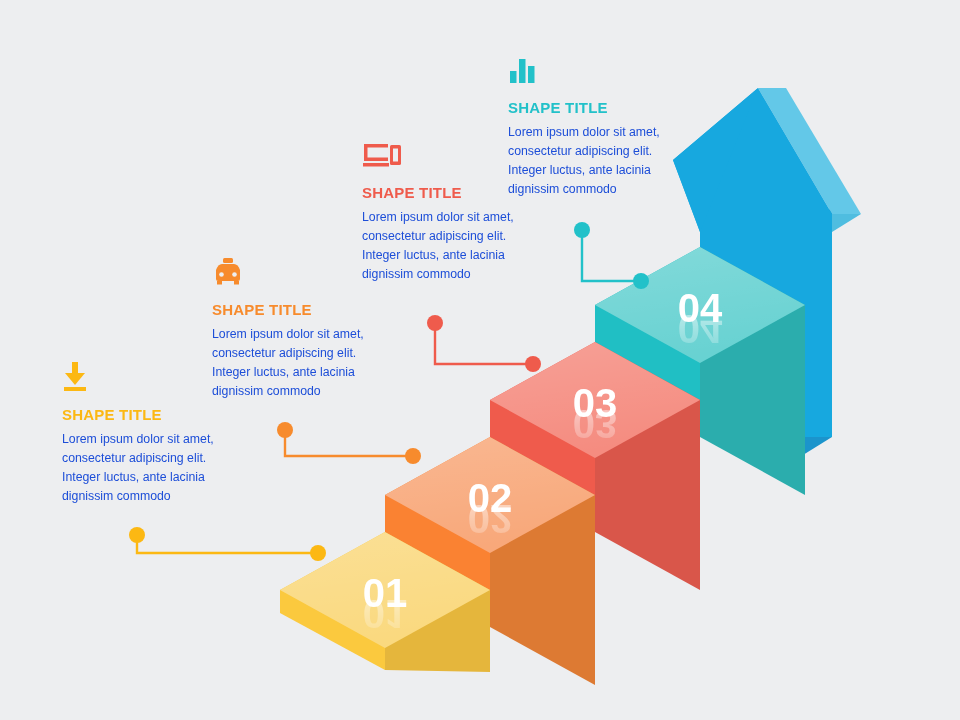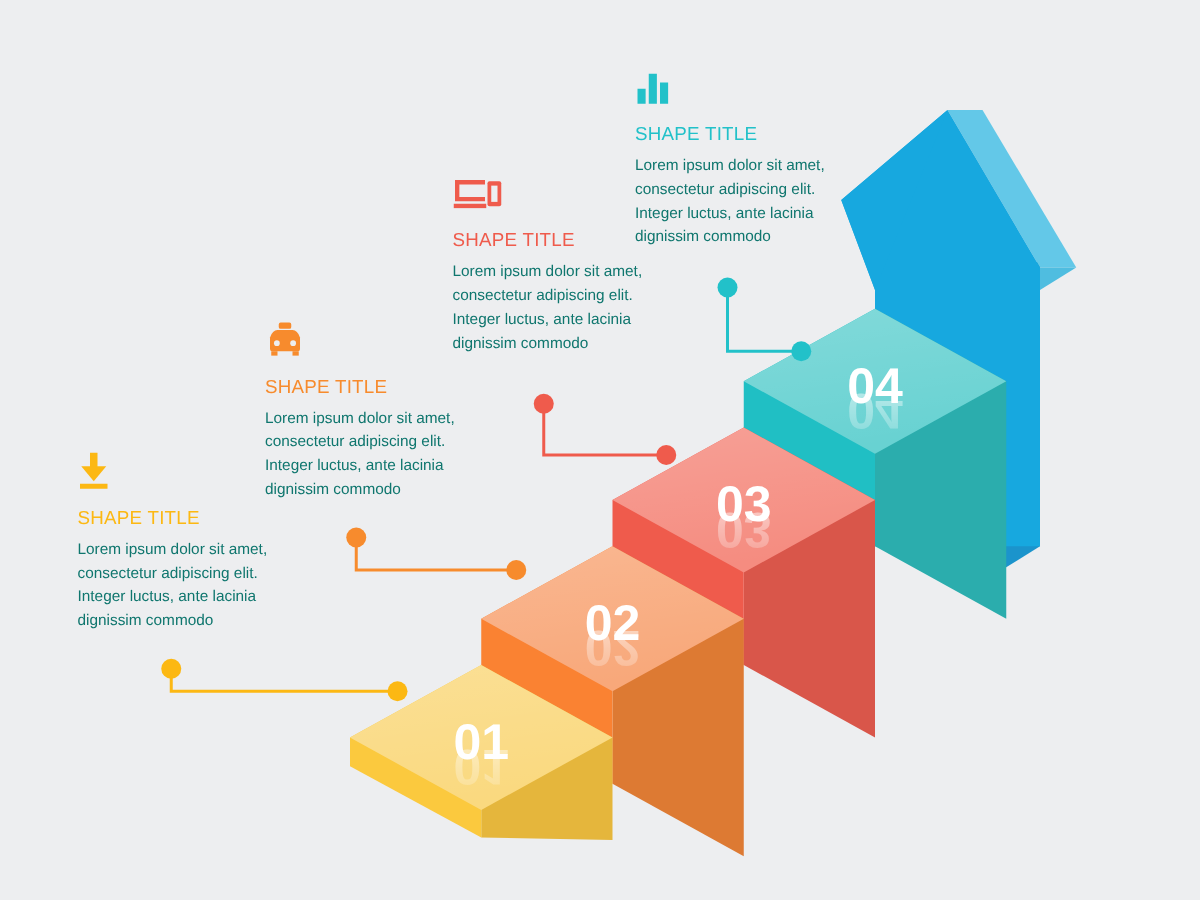--- a/index.html
+++ b/index.html
@@ -31,29 +31,29 @@
     position: absolute;
     width: 160px;
   }
   .callout .ico {
     display: block;
     height: 34px;
     margin-bottom: 10px;
   }
   .callout .ttl {
     font-size: 15px;
-    font-weight: normal;
+    font-weight: bold;
     letter-spacing: 0.2px;
     margin: 0 0 7px 0;
     line-height: 17px;
   }
   .callout .body {
     font-size: 12.3px;
     line-height: 19px;
-    color: #0f766e;
+    color: #1d4ed8;
     margin: 0;
   }
   #callout-1 { left: 62px;  top: 362px; }
   #callout-2 { left: 212px; top: 257px; }
   #callout-3 { left: 362px; top: 140px; }
   #callout-4 { left: 508px; top: 55px;  }
 
   #callout-1 .ttl { color: #fcb813; }
   #callout-2 .ttl { color: #f78b2d; }
   #callout-3 .ttl { color: #ef5b4c; }

